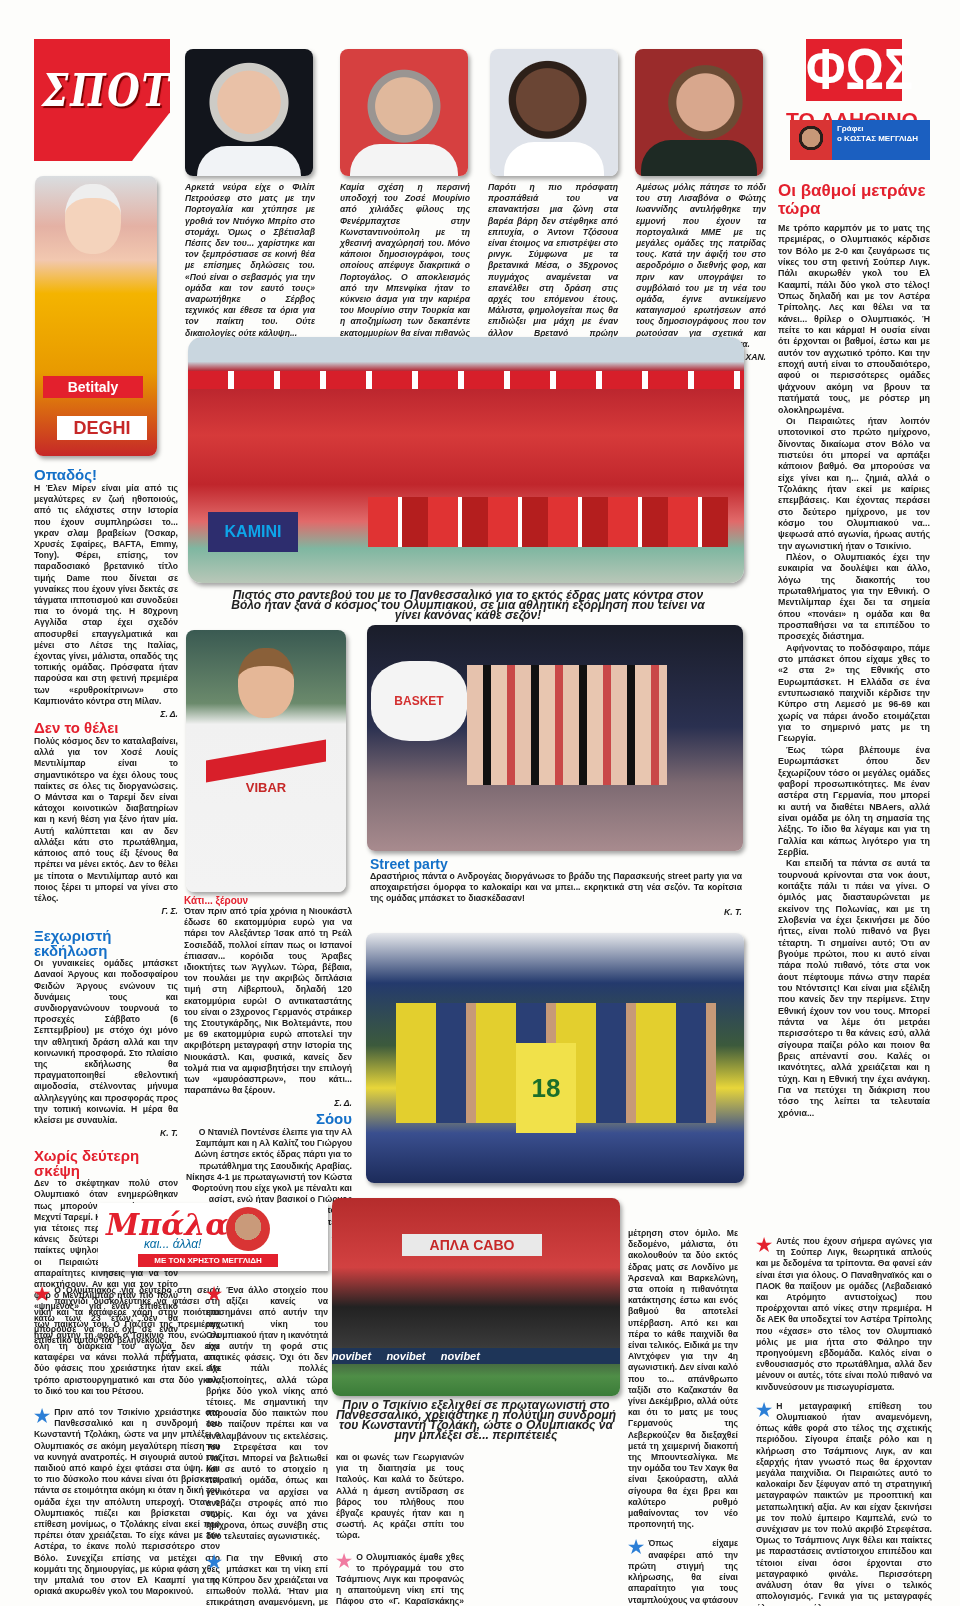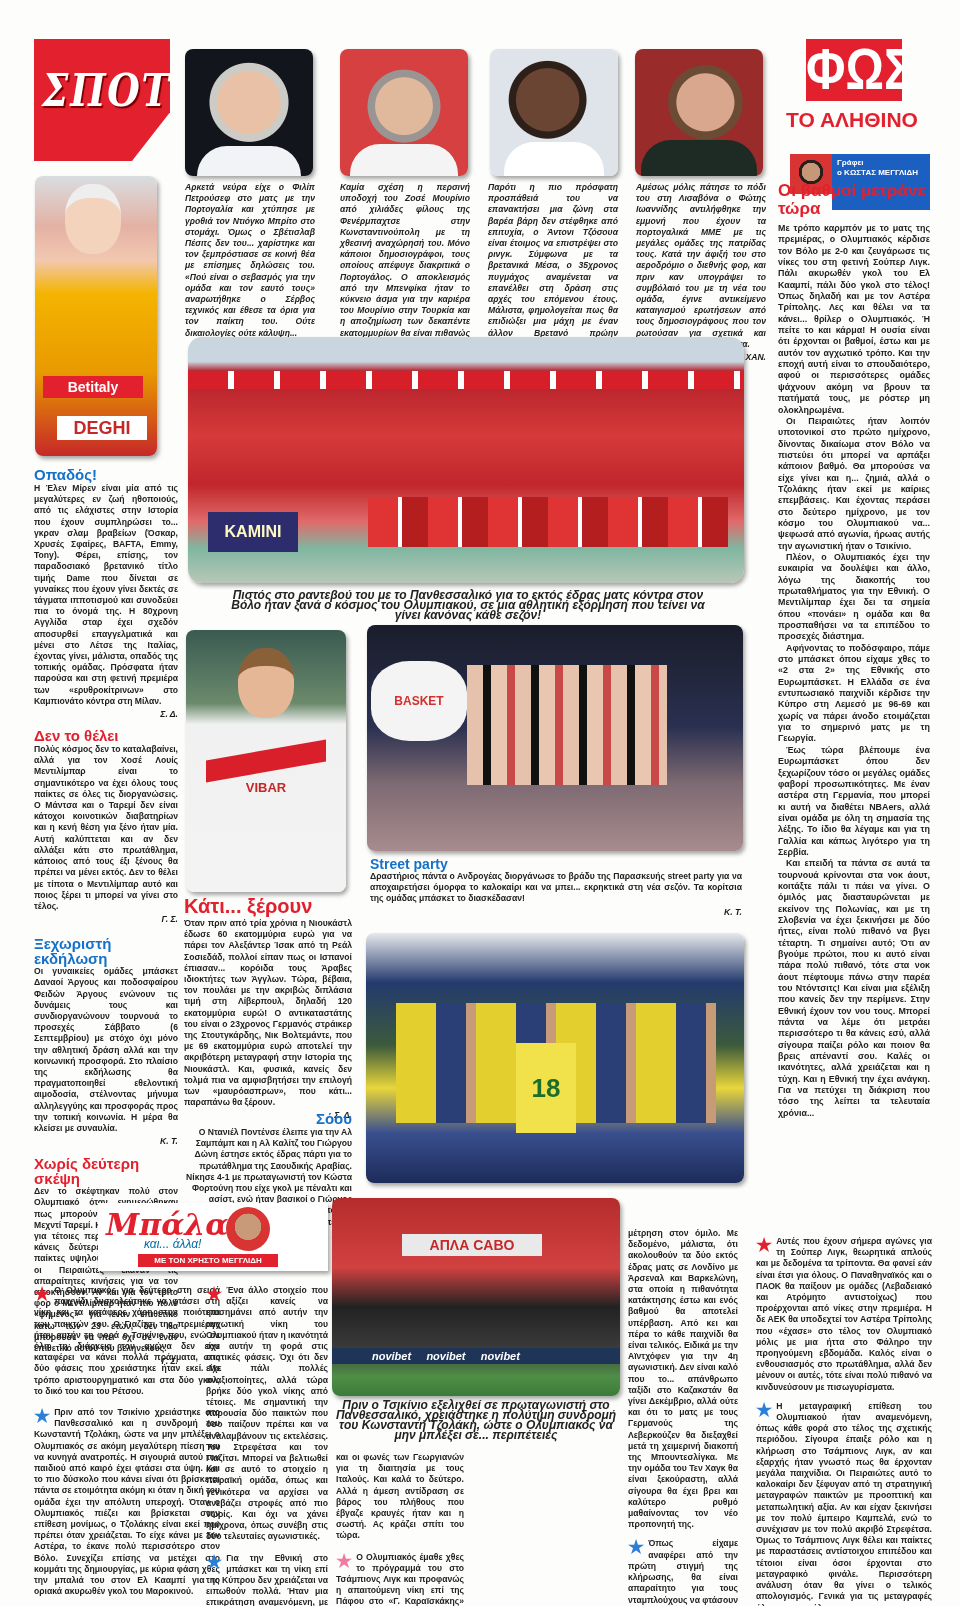--- a/index.html
+++ b/index.html
@@ -59,21 +59,21 @@
 </div>
 <div class="abs" style="left:636px;top:182px;width:130px">
   <p class="body-text it">Αμέσως μόλις πάτησε το πόδι του στη Λισαβόνα ο Φώτης Ιωαννίδης αντιλήφθηκε την εμμονή που έχουν τα πορτογαλικά ΜΜΕ με τις μεγάλες ομάδες της πατρίδας τους. Κατά την άφιξή του στο αεροδρόμιο ο διεθνής φορ, και πριν καν υπογράψει το συμβόλαιό του με τη νέα του ομάδα, έγινε αντικείμενο καταιγισμού ερωτήσεων από τους δημοσιογράφους που τον ρωτούσαν για σχετικά και ελαφρώς άσχετα πράγματα.</p>
   <p class="sig">Α. ΧΑΝ.</p>
 </div>
 
 <div class="abs" style="left:806px;top:39px;width:96px;height:62px;background:#e3202d;color:#fff;font-size:48px;font-weight:bold;text-align:center;line-height:62px;transform:scaleX(1)">
   <span style="display:inline-block;transform:scaleY(1.2)">ΦΩΣ</span>
 </div>
 <div class="abs hd-red" style="left:776px;top:108px;width:152px;text-align:center;font-size:21px">ΤΟ ΑΛΗΘΙΝΟ</div>
-<div class="abs" style="left:790px;top:154px;width:140px;height:56px;display:flex">
+<div class="abs" style="left:790px;top:120px;width:140px;height:40px;display:flex">
   <div style="width:42px;height:40px;background:radial-gradient(circle at 50% 45%,#c79878 0 30%,#2a1f1a 31% 40%,#d93434 41%)"></div>
   <div style="flex:1;background:#1b5fc0;color:#fff;font-size:8px;font-weight:bold;padding:4px 5px;line-height:10px">
     <div>Γράφει</div>
     <div>ο ΚΩΣΤΑΣ ΜΕΓΓΛΙΔΗ</div>
   </div>
 </div>
 
 <div class="abs" style="left:778px;top:182px;width:152px">
   <h2 class="hd-red" style="font-size:17px;line-height:18px;margin-bottom:5px">Οι βαθμοί μετράνε τώρα</h2>
   <p class="body-text" style="font-size:8.9px;line-height:11.35px">Με τρόπο καρμπόν με το ματς της πρεμιέρας, ο Ολυμπιακός κέρδισε τον Βόλο με 2-0 και ζευγάρωσε τις νίκες του στη φετινή Σούπερ Λιγκ. Πάλι ακυρωθέν γκολ του Ελ Κααμπί, πάλι δύο γκολ στο τέλος! Όπως δηλαδή και με τον Αστέρα Τρίπολης. Λες και θέλει να τα κάνει... θρίλερ ο Ολυμπιακός. Ή πείτε το και κάρμα! Η ουσία είναι ότι έρχονται οι βαθμοί, έστω και με αυτόν τον αγχωτικό τρόπο. Και την εποχή αυτή είναι το σπουδαιότερο, αφού οι περισσότερες ομάδες ψάχνουν ακόμη να βρουν τα πατήματά τους, με ρόστερ μη ολοκληρωμένα.</p>
@@ -81,34 +81,34 @@
   <p class="body-text" style="font-size:8.9px;line-height:11.35px;text-indent:8px">Πλέον, ο Ολυμπιακός έχει την ευκαιρία να δουλέψει και άλλο, λόγω της διακοπής του πρωταθλήματος για την Εθνική. Ο Μεντιλίμπαρ έχει δει τα σημεία όπου «πονάει» η ομάδα και θα προσπαθήσει να τα επιπέδου το προσεχές διάστημα.</p>
   <p class="body-text" style="font-size:8.9px;line-height:11.35px;text-indent:8px">Αφήνοντας το ποδόσφαιρο, πάμε στο μπάσκετ όπου είχαμε χθες το «2 στα 2» της Εθνικής στο Ευρωμπάσκετ. Η Ελλάδα σε ένα εντυπωσιακό παιχνίδι κέρδισε την Κύπρο στη Λεμεσό με 96-69 και χωρίς να πάρει άνοδο ετοιμάζεται για το σημερινό ματς με τη Γεωργία.</p>
   <p class="body-text" style="font-size:8.9px;line-height:11.35px;text-indent:8px">Έως τώρα βλέπουμε ένα Ευρωμπάσκετ όπου δεν ξεχωρίζουν τόσο οι μεγάλες ομάδες φαβορί προσωπικότητες. Με έναν αστέρα στη Γερμανία, που μπορεί κι αυτή να διαθέτει NBAers, αλλά είναι ομάδα με όλη τη σημασία της λέξης. Το ίδιο θα λέγαμε και για τη Γαλλία και κάπως λιγότερο για τη Σερβία.</p>
   <p class="body-text" style="font-size:8.9px;line-height:11.35px;text-indent:8px">Και επειδή τα πάντα σε αυτά τα τουρνουά κρίνονται στα νοκ άουτ, κοιτάξτε πάλι τι πάει να γίνει. Ο όμιλός μας διασταυρώνεται με εκείνον της Πολωνίας, και με τη Σλοβενία να έχει ξεκινήσει με δύο ήττες, είναι πολύ πιθανό να βγει τέταρτη. Τι σημαίνει αυτό; Ότι αν βγούμε πρώτοι, που κι αυτό είναι πάρα πολύ πιθανό, τότε στα νοκ άουτ πέφτουμε πάνω στην παρέα του Ντόντσιτς! Και είναι μια εξέλιξη που κανείς δεν την περίμενε. Στην Εθνική έχουν τον νου τους. Μπορεί πάντα να λέμε ότι μετράει περισσότερο τι θα κάνεις εσύ, αλλά σίγουρα παίζει ρόλο και ποιον θα βρεις απέναντί σου. Καλές οι ικανότητες, αλλά χρειάζεται και η τύχη. Και η Εθνική την έχει ανάγκη. Για να πετύχει τη διάκριση που τόσο της λείπει τα τελευταία χρόνια...</p>
 </div>
 
 <div class="abs" style="left:34px;top:466px;width:144px">
   <h3 class="hd-blue" style="font-size:15px">Οπαδός!</h3>
   <p class="body-text">Η Έλεν Μίρεν είναι μία από τις μεγαλύτερες εν ζωή ηθοποιούς, από τις ελάχιστες στην Ιστορία που έχουν συμπληρώσει το... γκραν σλαμ βραβείων (Όσκαρ, Χρυσές Σφαίρες, BAFTA, Emmy, Tony). Φέρει, επίσης, τον παραδοσιακό βρετανικό τίτλο τιμής Dame που δίνεται σε γυναίκες που έχουν γίνει δεκτές σε τάγματα ιπποτισμού και συνοδεύει πια το όνομά της. Η 80χρονη Αγγλίδα σταρ έχει σχεδόν αποσυρθεί επαγγελματικά και μένει στο Λέτσε της Ιταλίας, έχοντας γίνει, μάλιστα, οπαδός της τοπικής ομάδας. Πρόσφατα ήταν παρούσα και στη φετινή πρεμιέρα των «ερυθροκίτρινων» στο Καμπιονάτο κόντρα στη Μίλαν.</p>
   <p class="sig">Σ. Δ.</p>
-  <h3 class="hd-red" style="font-size:15px;margin-top:8px">Δεν το θέλει</h3>
+  <h3 class="hd-red" style="font-size:15px;margin-top:0">Δεν το θέλει</h3>
   <p class="body-text">Πολύς κόσμος δεν το καταλαβαίνει, αλλά για τον Χοσέ Λουίς Μεντιλίμπαρ είναι το σημαντικότερο να έχει όλους τους παίκτες σε όλες τις διοργανώσεις. Ο Μάντσα και ο Ταρεμί δεν είναι κάτοχοι κοινοτικών διαβατηρίων και η κενή θέση για ξένο ήταν μία. Αυτή καλύπτεται και αν δεν αλλάξει κάτι στο πρωτάθλημα, κάποιος από τους έξι ξένους θα πρέπει να μένει εκτός. Δεν το θέλει με τίποτα ο Μεντιλίμπαρ αυτό και ποιος ξέρει τι μπορεί να γίνει στο τέλος.</p>
   <p class="sig">Γ. Σ.</p>
   <h3 class="hd-blue" style="font-size:15px;line-height:15px;margin-top:12px">Ξεχωριστή εκδήλωση</h3>
   <p class="body-text">Οι γυναικείες ομάδες μπάσκετ Δαναοί Άργους και ποδοσφαίρου Φειδών Άργους ενώνουν τις δυνάμεις τους και συνδιοργανώνουν τουρνουά το προσεχές Σάββατο (6 Σεπτεμβρίου) με στόχο όχι μόνο την αθλητική δράση αλλά και την κοινωνική προσφορά. Στο πλαίσιο της εκδήλωσης θα πραγματοποιηθεί εθελοντική αιμοδοσία, στέλνοντας μήνυμα αλληλεγγύης και προσφοράς προς την τοπική κοινωνία. Η μέρα θα κλείσει με συναυλία.</p>
   <p class="sig">Κ. Τ.</p>
   <h3 class="hd-red" style="font-size:15px;line-height:15px;margin-top:10px">Χωρίς δεύτερη σκέψη</h3>
   <p class="body-text">Δεν το σκέφτηκαν πολύ στον Ολυμπιακό όταν ενημερώθηκαν πως μπορούν να πάρουν τον Μεχντί Ταρεμί. Και είναι αλήθεια ότι για τέτοιες περιπτώσεις δύσκολα κάνεις δεύτερες σκέψεις. Είναι παίκτες υψηλού επιπέδου κι έτσι οι Πειραιώτες έκαναν τις απαραίτητες κινήσεις για να τον αποκτήσουν. Αν και για τον τρίτο φορ ο Μεντιλίμπαρ ήταν πιο πολύ «ψημένος» για έναν επιθετικό κάτω των 23 ετών, δεν θα μπορούσε να πει όχι σε έναν επιθετικό αυτού του βεληνεκούς.</p>
   <p class="sig">Γ. Σ.</p>
 </div>
 
 <div class="abs photo" style="left:188px;top:337px;width:556px;height:246px;border-radius:14px;background:linear-gradient(180deg,#c9d6df 0%,#c9d6df 10%,#b21f2a 14%,#d63a3a 40%,#c0262c 60%,#e16a6a 75%,#7fb7a1 86%,#b9c7b8 100%)">
   <div style="position:absolute;left:0;top:34px;width:100%;height:18px;background:repeating-linear-gradient(90deg,#d71f2a 0 40px,#fff 40px 46px)"></div>
-  <div style="position:absolute;left:20px;top:175px;width:90px;height:40px;background:#2d2d6e;color:#fef9c3;font-size:16px;font-weight:bold;text-align:center;line-height:40px">KAMINI</div>
+  <div style="position:absolute;left:20px;top:175px;width:90px;height:40px;background:#2d2d6e;color:#0ea5e9;font-size:16px;font-weight:bold;text-align:center;line-height:40px">KAMINI</div>
   <div style="position:absolute;left:180px;top:160px;width:360px;height:50px;background:repeating-linear-gradient(90deg,#e03333 0 30px,#fff 30px 34px,#b41e1e 34px 60px)"></div>
 </div>
 <div class="abs cap" style="left:218px;top:590px;width:500px">Πιστός στο ραντεβού του με το Πανθεσσαλικό για το εκτός έδρας ματς κόντρα στον Βόλο ήταν ξανά ο κόσμος του Ολυμπιακού, σε μια αθλητική εξόρμηση που τείνει να γίνει κανόνας κάθε σεζόν!</div>
 
 <div class="abs photo" style="left:186px;top:630px;width:160px;height:262px;background:linear-gradient(180deg,#3a5a52 0%,#6b8a6c 28%,#f1f1f1 36%,#f3f3f3 100%)">
   <div style="position:absolute;left:52px;top:18px;width:56px;height:70px;border-radius:45%;background:#e5b797;border-top:18px solid #8a6039"></div>
   <div style="position:absolute;left:20px;top:120px;width:120px;height:22px;background:#d81f2a;transform:skewY(-10deg)"></div>
   <div style="position:absolute;left:30px;top:150px;width:100px;height:18px;color:#c62828;font-weight:bold;font-size:13px;text-align:center">VIBAR</div>
 </div>
 
@@ -116,21 +116,21 @@
   <div style="position:absolute;left:4px;top:36px;width:96px;height:80px;background:#f4f4f4;border-radius:40%;color:#d32f2f;font-weight:bold;font-size:12px;text-align:center;line-height:80px">BASKET</div>
   <div style="position:absolute;left:100px;top:40px;width:200px;height:120px;background:repeating-linear-gradient(90deg,#e6c2ad 0 16px,#111 16px 24px,#e8c6b0 24px 40px,#c94848 40px 48px)"></div>
 </div>
 <div class="abs" style="left:370px;top:857px;width:372px">
   <h3 class="hd-blue" style="font-size:14px;line-height:14px">Street party</h3>
   <p class="body-text">Δραστήριος πάντα ο Ανδρογέας διοργάνωσε το βράδυ της Παρασκευής street party για να αποχαιρετήσει όμορφα το καλοκαίρι και να μπει... εκρηκτικά στη νέα σεζόν. Τα κορίτσια της ομάδας μπάσκετ το διασκέδασαν!</p>
   <p class="sig">Κ. Τ.</p>
 </div>
 
 <div class="abs" style="left:184px;top:895px;width:168px">
-  <h3 class="hd-red" style="font-size:20px">Κάτι... ξέρουν</h3>
+  <h3 class="hd-red" style="font-size:10px">Κάτι... ξέρουν</h3>
   <p class="body-text">Όταν πριν από τρία χρόνια η Νιουκάστλ έδωσε 60 εκατομμύρια ευρώ για να πάρει τον Αλεξάντερ Ίσακ από τη Ρεάλ Σοσιεδάδ, πολλοί είπαν πως οι Ισπανοί έπιασαν... κορόιδα τους Άραβες ιδιοκτήτες των Άγγλων. Τώρα, βέβαια, τον πουλάει με την ακριβώς διπλάσια τιμή στη Λίβερπουλ, δηλαδή 120 εκατομμύρια ευρώ! Ο αντικαταστάτης του είναι ο 23χρονος Γερμανός στράικερ της Στουτγκάρδης, Νικ Βολτεμάντε, που με 69 εκατομμύρια ευρώ αποτελεί την ακριβότερη μεταγραφή στην Ιστορία της Νιουκάστλ. Και, φυσικά, κανείς δεν τολμά πια να αμφισβητήσει την επιλογή των «μαυρόασπρων», που κάτι... παραπάνω θα ξέρουν.</p>
   <p class="sig">Σ. Δ.</p>
 </div>
 
 <div class="abs" style="left:184px;top:1110px;width:168px;text-align:right">
   <h3 class="hd-blue" style="font-size:15px">Σόου</h3>
   <p class="body-text" style="text-align:right">Ο Ντανιέλ Ποντένσε έλειπε για την Αλ Σαμπάμπ και η Αλ Καλίτζ του Γιώργου Δώνη έστησε εκτός έδρας πάρτι για το πρωτάθλημα της Σαουδικής Αραβίας. Νίκησε 4-1 με πρωταγωνιστή τον Κώστα Φορτούνη που είχε γκολ με πέναλτι και ασίστ, ενώ ήταν βασικοί ο Γιώργος Μασούρας στο επίσημο ντεμπούτο του και ο Δημήτρης Κουρμπέλης.</p>
   <p class="sig">Χ. Μ.</p>
 </div>
 
@@ -141,21 +141,21 @@
 
 <div class="abs" style="left:98px;top:1203px;width:230px;height:68px;background:#fff;box-shadow:2px 3px 4px rgba(0,0,0,.35)">
   <div style="position:absolute;left:8px;top:4px;color:#e3202d;font-family:'DejaVu Serif',serif;font-style:italic;font-size:30px;font-weight:bold">Μπάλα</div>
   <div style="position:absolute;left:46px;top:34px;color:#0369a1;font-style:italic;font-size:12px">και... άλλα!</div>
   <div style="position:absolute;left:128px;top:4px;width:44px;height:44px;border-radius:50%;background:radial-gradient(circle at 50% 45%,#c99a7a 0 40%,#d93434 41%)"></div>
   <div style="position:absolute;left:40px;top:51px;width:140px;height:13px;background:#e3202d;color:#fff;font-size:8px;font-weight:bold;text-align:center;line-height:13px">ΜΕ ΤΟΝ ΧΡΗΣΤΟ ΜΕΓΓΛΙΔΗ</div>
 </div>
 
 <div class="abs photo" style="left:332px;top:1198px;width:288px;height:198px;background:linear-gradient(180deg,#b52c2c 0%,#d24141 35%,#222 55%,#3a3a3a 75%,#4f8e47 90%,#3a7c38 100%)">
   <div style="position:absolute;left:70px;top:36px;width:140px;height:22px;background:#e9e9e9;color:#c62828;font-weight:bold;font-size:14px;text-align:center;line-height:22px">ΑΠΛΑ CABO</div>
-  <div style="position:absolute;left:0;top:150px;width:100%;height:16px;background:#1e3558;color:#fff;font-size:11px;font-weight:bold;font-style:italic;line-height:16px;padding-left:40px">novibet &nbsp;&nbsp;&nbsp; novibet &nbsp;&nbsp;&nbsp; novibet</div>
+  <div style="position:absolute;left:0;top:150px;width:100%;height:16px;background:#1e3558;color:#fff;font-size:11px;font-weight:bold;font-style:italic;line-height:16px;">novibet &nbsp;&nbsp;&nbsp; novibet &nbsp;&nbsp;&nbsp; novibet</div>
 </div>
 <div class="abs cap" style="left:332px;top:1400px;width:288px">Πριν ο Τσικίνιο εξελιχθεί σε πρωταγωνιστή στο Πανθεσσαλικό, χρειάστηκε η πολύτιμη συνδρομή του Κωνσταντή Τζολάκη, ώστε ο Ολυμπιακός να μην μπλέξει σε... περιπέτειες</div>
 
 <div class="abs" style="left:34px;top:1285px;width:186px">
   <p class="body-text"><span class="star red">★</span><span>Ο Ολυμπιακός για δεύτερο στη σειρά παιχνίδι δυσκολεύτηκε να φτάσει στη νίκη και τα κατάφερε χάρη στην ποιότητα των παικτών του. Ο Γιαζίτσι της πρεμιέρας ήταν αυτήν τη φορά ο Τσικίνιο που, ενώ σε όλη τη διάρκεια του αγώνα δεν είχε καταφέρει να κάνει πολλά πράγματα, στις δύο φάσεις που χρειάστηκε ήταν εκεί. Με τρόπο αριστουργηματικό και στα δύο γκολ, το δικό του και του Ρέτσου.</span></p>
   <p class="body-text" style="margin-top:10px"><span class="star blue">★</span><span>Πριν από τον Τσικίνιο χρειάστηκε στο Πανθεσσαλικό και η συνδρομή του Κωνσταντή Τζολάκη, ώστε να μην μπλέξει ο Ολυμπιακός σε ακόμη μεγαλύτερη πίεση και να κυνηγά ανατροπές. Η σιγουριά αυτού του παιδιού από καιρό έχει φτάσει στα ύψη. Και το πιο δύσκολο που κάνει είναι ότι βρίσκεται πάντα σε ετοιμότητα ακόμη κι όταν η δική του ομάδα έχει την απόλυτη υπεροχή. Όταν ο Ολυμπιακός πιέζει και βρίσκεται στην επίθεση μονίμως, ο Τζολάκης είναι εκεί που πρέπει όταν χρειάζεται. Το είχε κάνει με τον Αστέρα, το έκανε πολύ περισσότερο στον Βόλο. Συνεχίζει επίσης να μετέχει στο κομμάτι της δημιουργίας, με κύρια φάση χθες την μπαλιά του στον Ελ Κααμπί για το οριακά ακυρωθέν γκολ του Μαροκινού.</span></p>
 </div>
 <div class="abs" style="left:206px;top:1285px;width:122px">
   <p class="body-text"><span class="star red">★</span><span>Ένα άλλο στοιχείο που αξίζει κανείς να επισημάνει από αυτήν την αγχωτική νίκη του Ολυμπιακού ήταν η ικανότητά του αυτήν τη φορά στις στατικές φάσεις. Όχι ότι δεν είχε πάλι πολλές αναξιοποίητες, αλλά τώρα βρήκε δύο γκολ νίκης από τέτοιες. Με σημαντική την παρουσία δύο παικτών που όσο παίζουν πρέπει και να αναλαμβάνουν τις εκτελέσεις. Τον Στρεφέτσα και τον Γιαζίτσι. Μπορεί να βελτιωθεί και σε αυτό το στοιχείο η πειραϊκή ομάδα, όπως και γενικότερα να αρχίσει να ανεβάζει στροφές από πιο νωρίς. Και όχι να χάνει ημίχρονα, όπως συνέβη στις δύο τελευταίες αγωνιστικές.</span></p>
   <p class="body-text" style="margin-top:10px"><span class="star blue">★</span><span>Για την Εθνική στο μπάσκετ και τη νίκη επί της Κύπρου δεν χρειάζεται να ειπωθούν πολλά. Ήταν μια επικράτηση αναμενόμενη, με ξεκούραση παικτών και ρυθμό άλλων. Από τη χθεσινή μέρα στο Ευρωμπάσκετ έκαναν εντύπωση -πέραν των αγωνιστικών- τα ρατσιστικά στο ματς της Γερμανίας</span></p>

